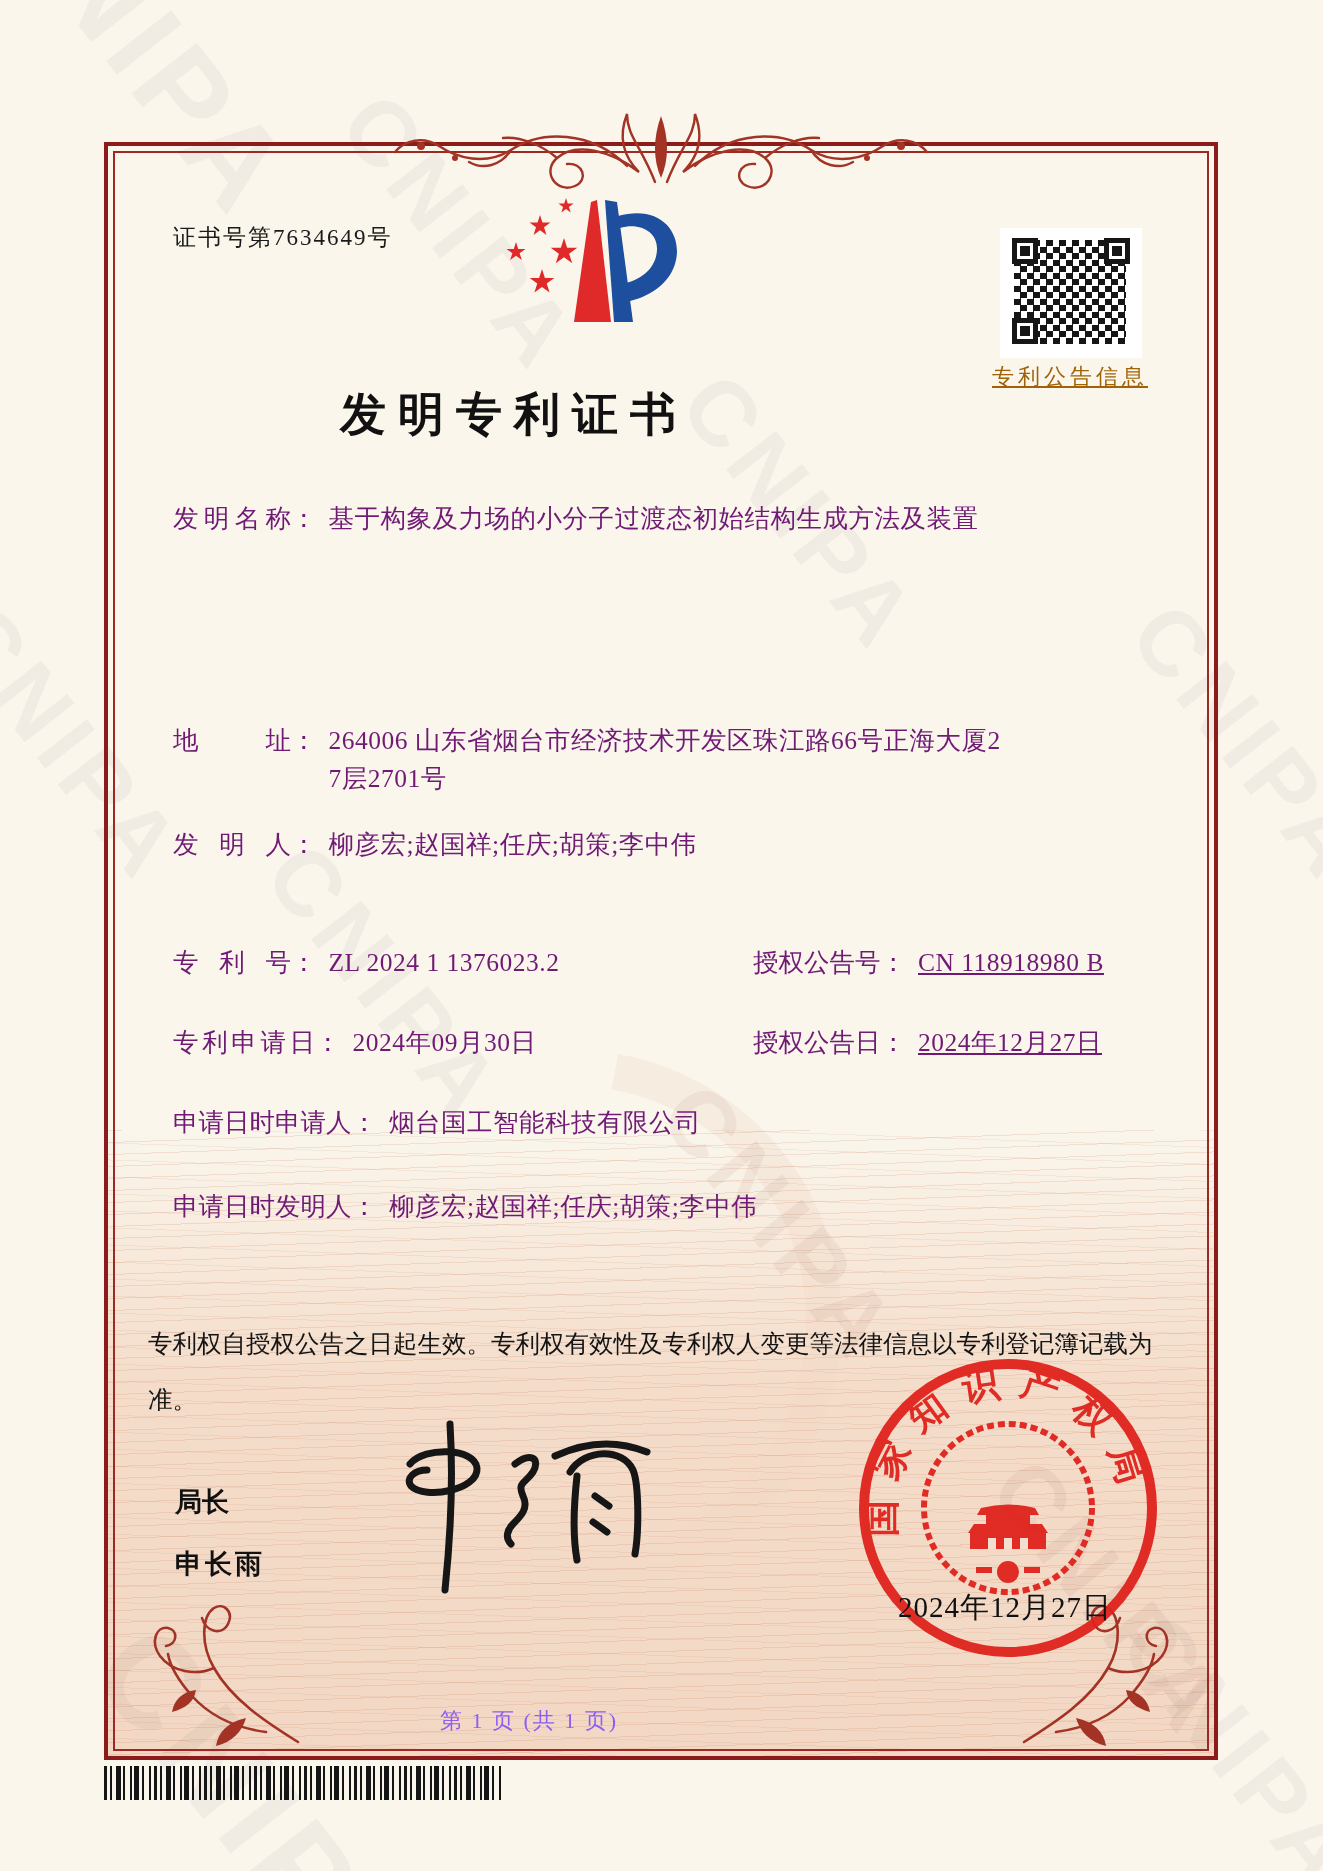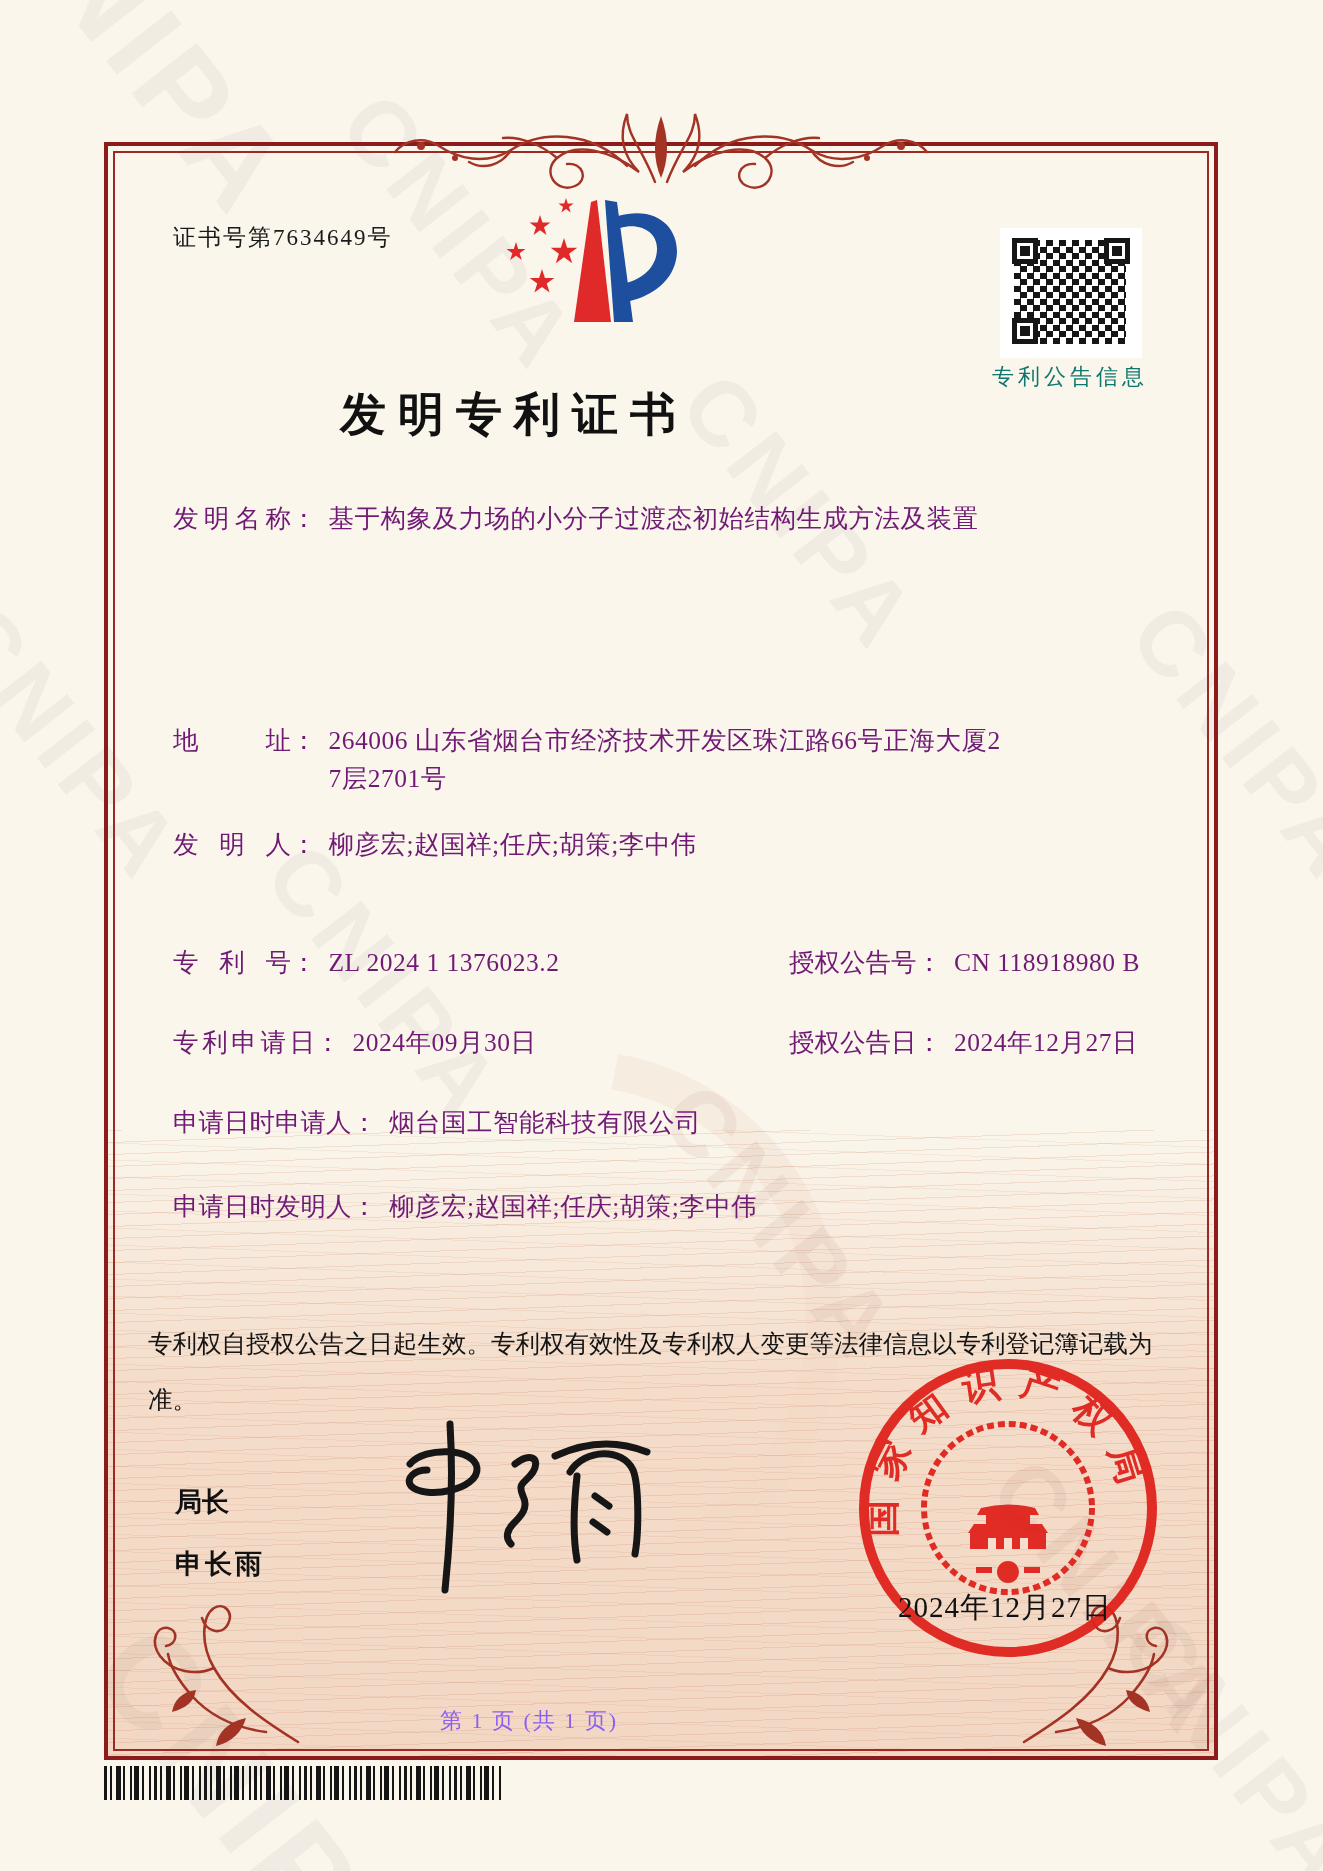--- a/index.html
+++ b/index.html
@@ -44,31 +44,31 @@
   
   .cert-no{position:absolute;left:173px;top:222px;font-size:23px;letter-spacing:2px;color:#1a1a1a;z-index:5;}
   .logo{position:absolute;left:470px;top:190px;z-index:5;}
   .qr-box{position:absolute;left:1000px;top:228px;width:142px;height:130px;background:#fff;z-index:5;}
   .qr-mods{position:absolute;left:14px;top:12px;width:112px;height:104px;
       background:repeating-conic-gradient(#161616 0% 25%, #ffffff 0% 50%) 0 0/13px 13px;}
   .finder{position:absolute;width:16px;height:16px;border:5px solid #161616;background:#fff;}
   .finder i{position:absolute;left:3px;top:3px;width:10px;height:10px;background:#161616;display:block;}
   .f-tl{left:12px;top:10px}.f-tr{right:12px;top:10px}.f-bl{left:12px;bottom:14px}
   .qr-caption{position:absolute;left:960px;top:362px;width:220px;text-align:center;font-size:22px;
-      letter-spacing:4px;color:#0f766e;z-index:5;}
+      letter-spacing:4px;color:#a16207;z-index:5;text-decoration:underline;}
   .title{position:absolute;left:340px;top:384px;font-size:46px;font-weight:bold;letter-spacing:12px;
       color:#111;z-index:5;}
 
   
   .row{position:absolute;left:173px;font-size:25.5px;line-height:38px;color:#701a75;z-index:5;white-space:nowrap;}
   .lbl{display:inline-block;text-align:justify;text-align-last:justify;vertical-align:top;}
   .w118{width:118px}.w142{width:142px}
   .colon{display:inline-block;margin-right:12px;}
   .val{letter-spacing:0.5px;}
-  .col2{position:absolute;left:616px;top:0;white-space:nowrap;}
+  .col2{position:absolute;left:580px;top:0;white-space:nowrap;text-decoration:underline;}
   .addr-lines{display:inline-block;vertical-align:top;white-space:normal;}
 
   .r-name{top:500px}.r-patentee{top:618px}.r-addr{top:722px}.r-inventors{top:826px}
   .r-patno{top:944px}.r-dates{top:1024px}.r-app{top:1104px}.r-inv2{top:1188px}
 
   
   .statement{position:absolute;left:148px;top:1316px;width:1032px;z-index:5;color:#141414;
       font-size:24.5px;line-height:56px;}
   .statement .indent{text-indent:30px;}
 

